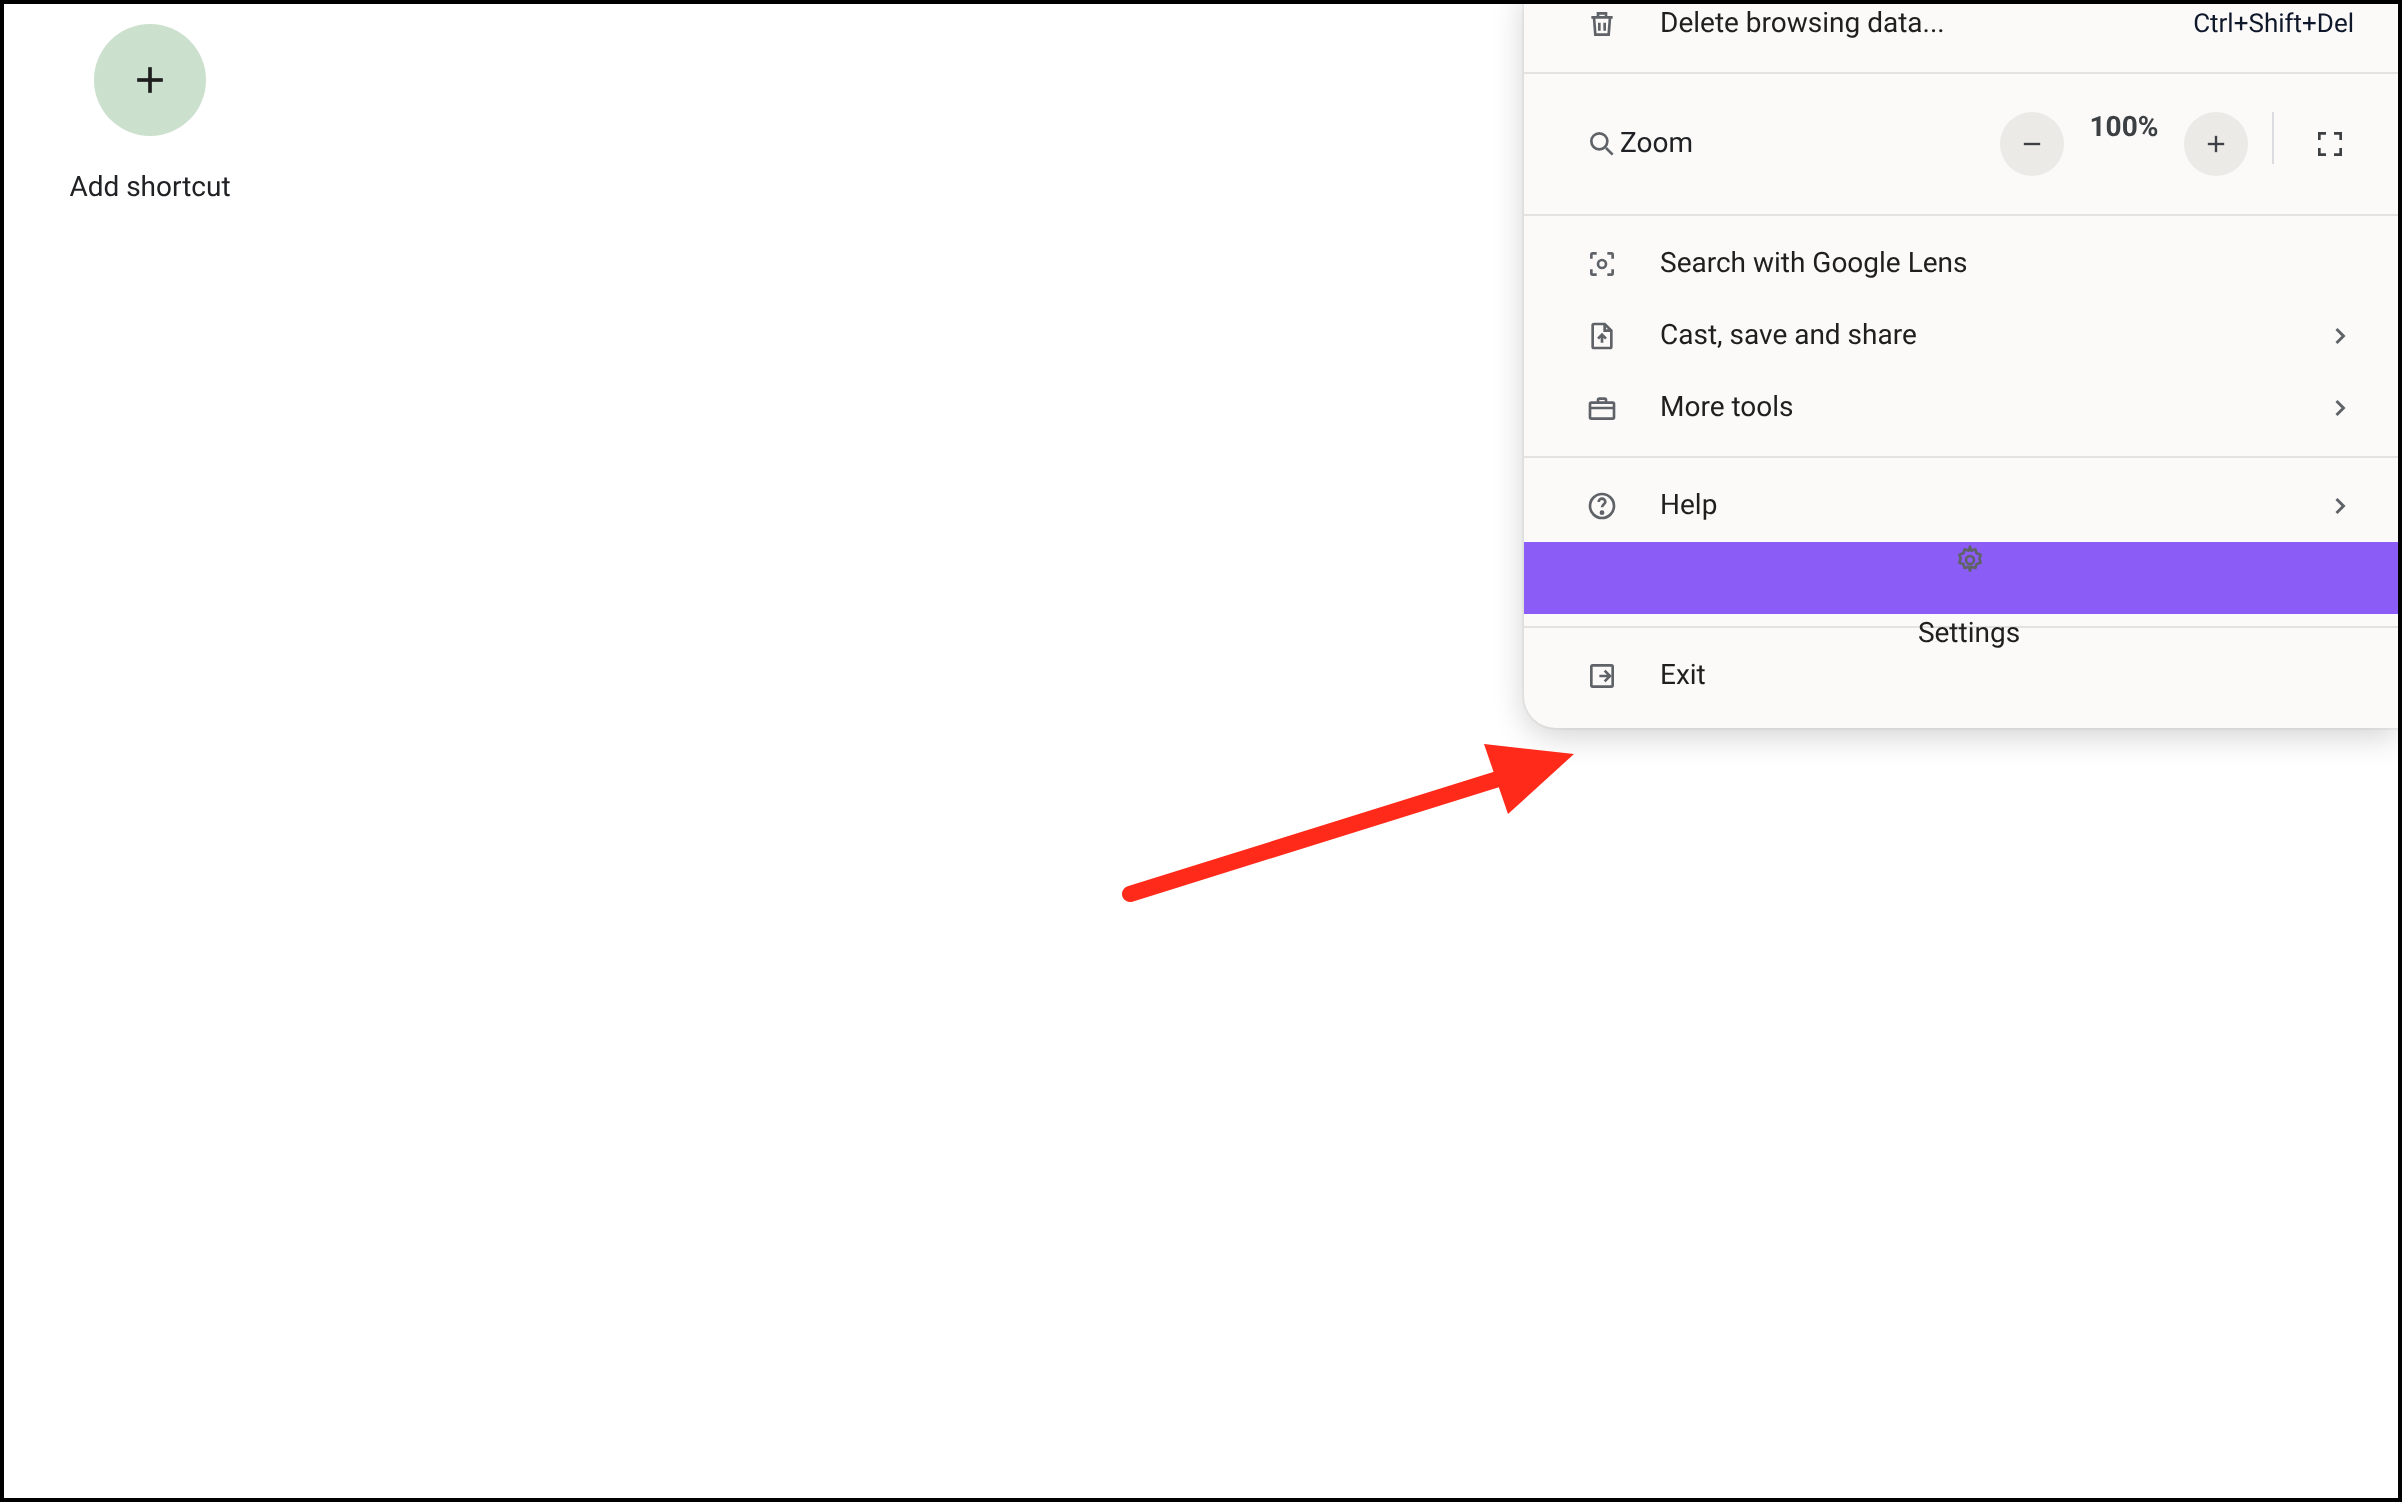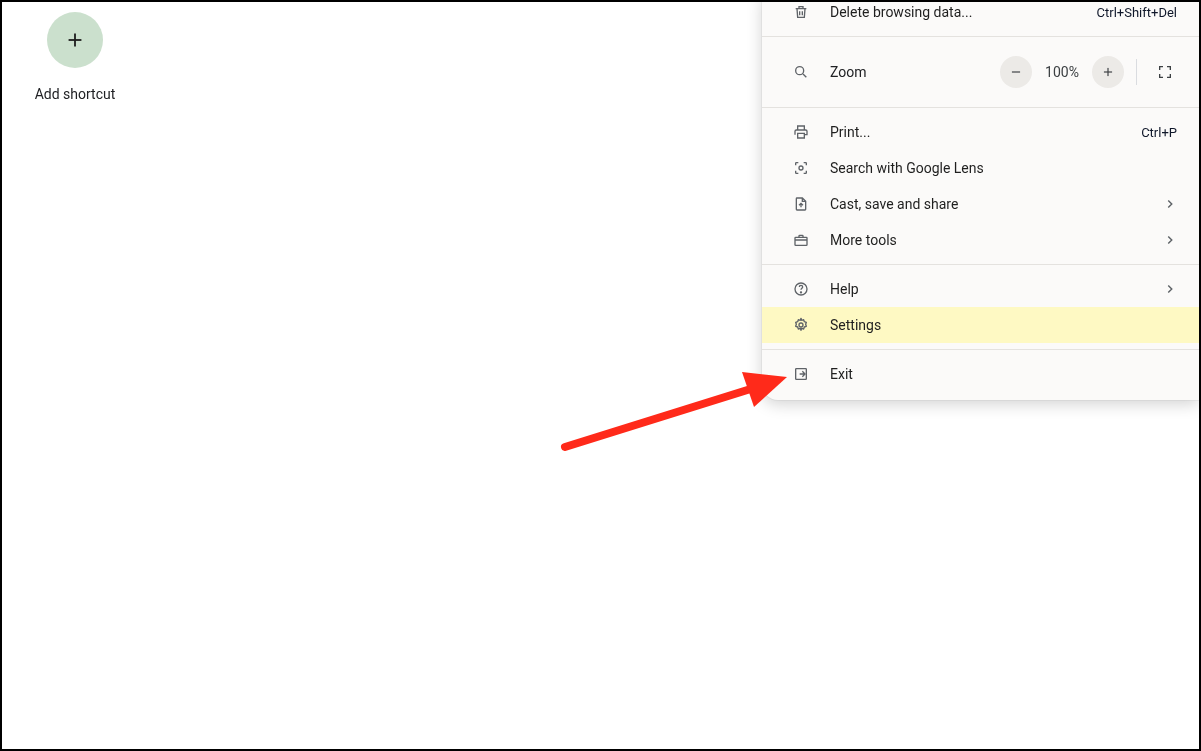--- a/index.html
+++ b/index.html
@@ -58,21 +58,22 @@
     padding: 0 22px 0 30px;
     cursor: pointer;
     gap: 20px;
     color: #1f1f1f;
   }
   .menu-item.disabled {
     color: #9aa0a6;
     cursor: default;
   }
   .menu-item.highlight {
-    background: #fef9c3;
+    background: #8b5cf6;
+    flex-direction: column;
   }
   .menu-icon {
     width: 18px;
     height: 18px;
     flex: 0 0 18px;
     display: flex;
     align-items: center;
     justify-content: center;
     color: #5f6368;
   }
@@ -85,31 +86,31 @@
     background: #e4e2df;
     margin: 6px 0;
   }
 
   
   .zoom-row {
     display: flex;
     align-items: center;
     height: 58px;
     padding: 0 18px 0 30px;
-    gap: 20px;
   }
   .zoom-icon {
     width: 18px; height: 18px; flex: 0 0 18px;
     display:flex;align-items:center;justify-content:center;color:#5f6368;
   }
   .zoom-label { flex: 1; }
   .zoom-controls {
     display: flex;
-    align-items: center;
+    align-items: flex-start;
     gap: 8px;
+    font-weight: bold;
   }
   .round-btn {
     width: 32px; height: 32px;
     border-radius: 50%;
     background: #eceae7;
     display: flex; align-items: center; justify-content: center;
     color: #3c4043;
     cursor: pointer;
   }
   .zoom-pct { min-width: 44px; text-align: center; color:#3c4043; }
@@ -183,29 +184,20 @@
       <div class="fs-btn">
         <svg width="16" height="16" viewBox="0 0 24 24" fill="none" stroke="#3c4043" stroke-width="2">
             <path d="M4 9V4h5M20 9V4h-5M4 15v5h5M20 15v5h-5"></path>
           </svg>
       </div>
     </div>
   </div>
 
   <div class="menu-sep"></div>
 
-  <div class="menu-item">
-    <span class="menu-icon">
-      <svg width="16" height="16" viewBox="0 0 24 24" fill="none" stroke="currentColor" stroke-width="2">
-          <path d="M7 9V3h10v6M7 14h10v7H7zM5 9h14a2 2 0 012 2v5h-4M3 16V11a2 2 0 012-2"></path>
-        </svg>
-    </span>
-    <span class="menu-label">Print...</span>
-    <span class="menu-shortcut">Ctrl+P</span>
-  </div>
 
   <div class="menu-item">
     <span class="menu-icon">
       <svg width="16" height="16" viewBox="0 0 24 24" fill="none" stroke="currentColor" stroke-width="2">
           <path d="M4 8V5a1 1 0 011-1h3M20 8V5a1 1 0 00-1-1h-3M4 16v3a1 1 0 001 1h3M20 16v3a1 1 0 01-1 1h-3"></path>
           <circle cx="12" cy="12" r="3"></circle>
         </svg>
     </span>
     <span class="menu-label">Search with Google Lens</span>
   </div>

